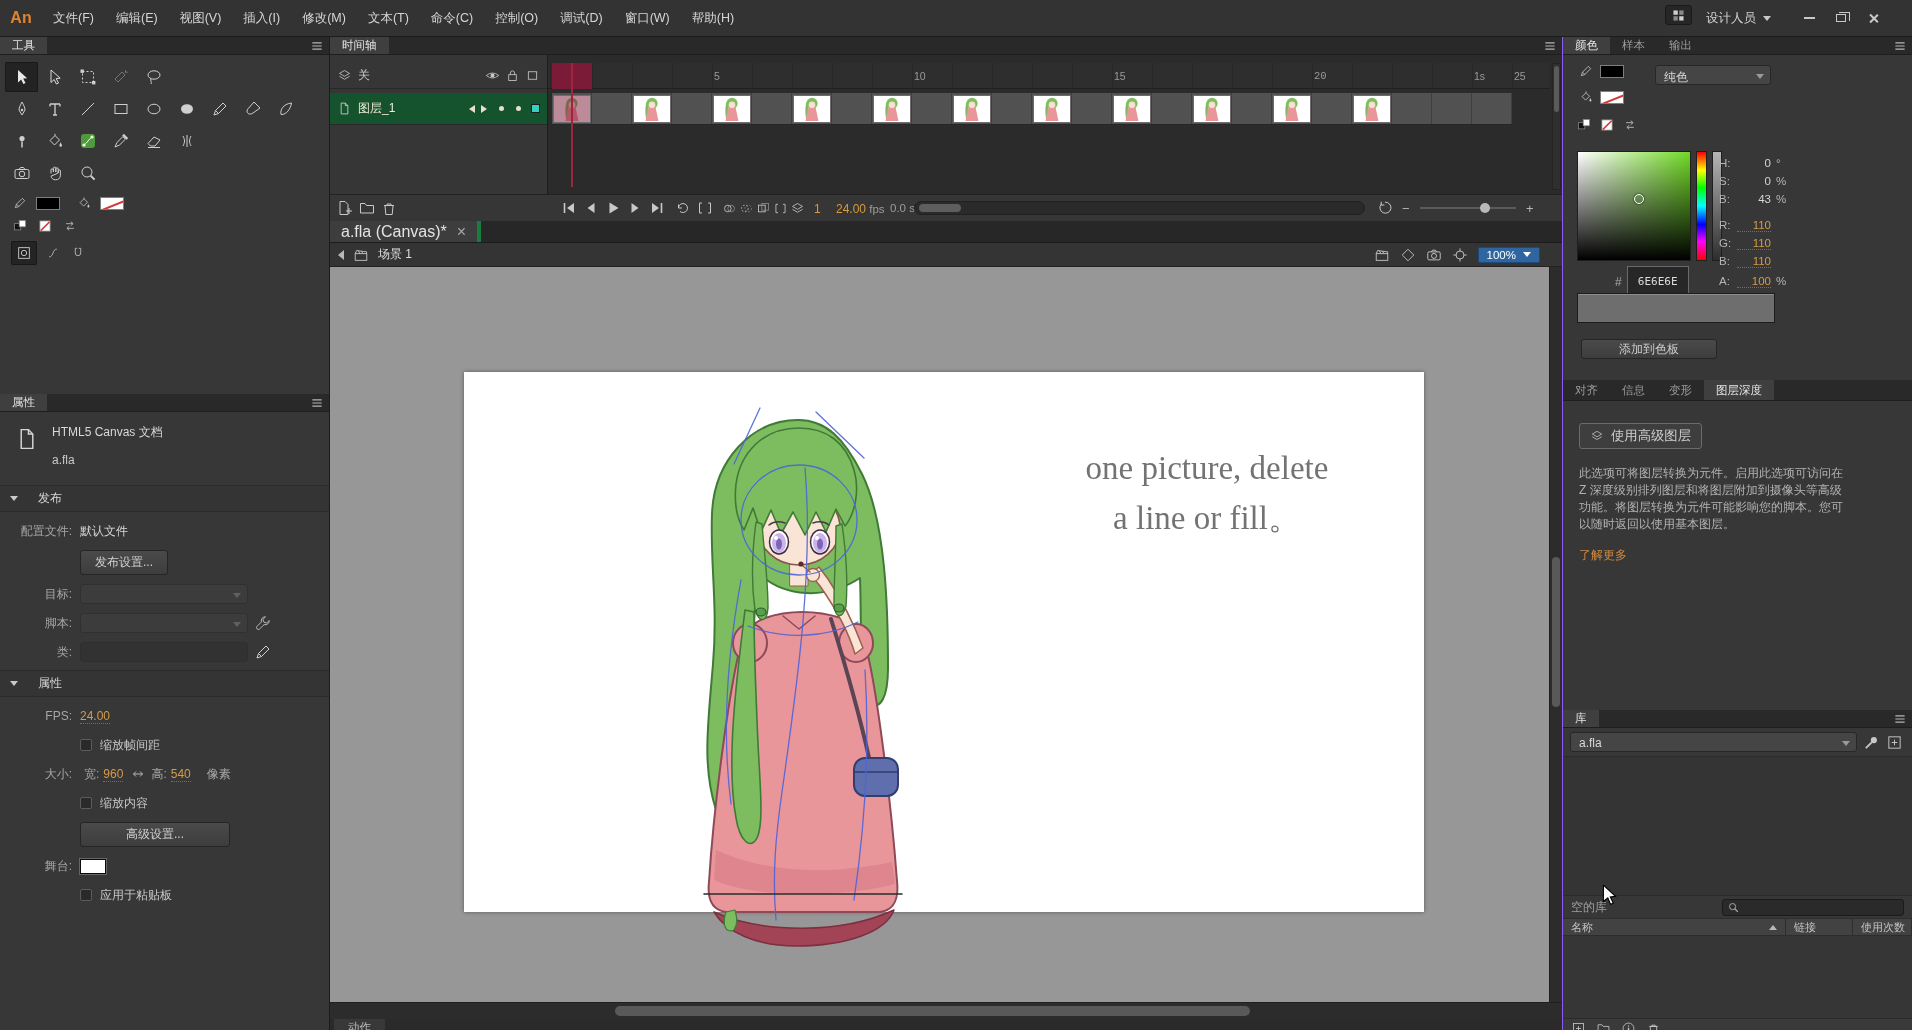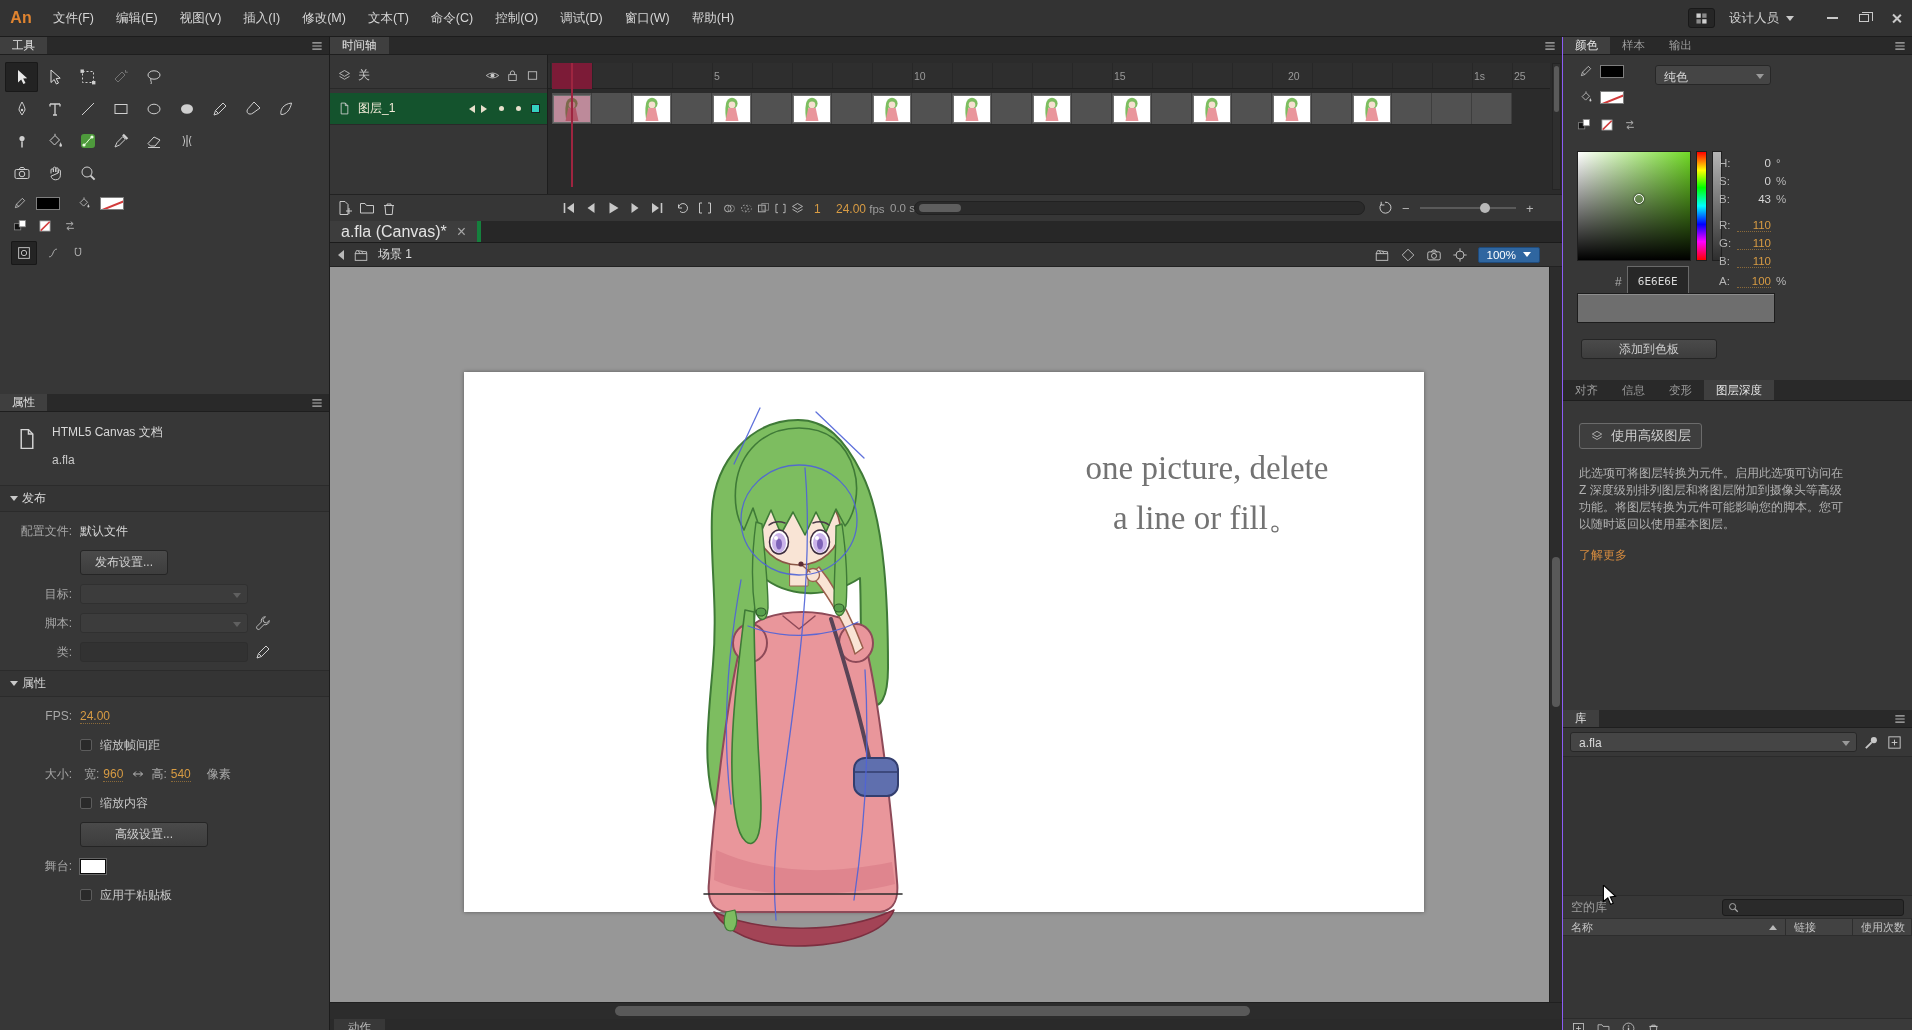--- a/index.html
+++ b/index.html
@@ -4,21 +4,21 @@
 <style>
   *{margin:0;padding:0;box-sizing:border-box}
   html,body{width:1912px;height:1030px;overflow:hidden}
   body{font-family:"Liberation Sans","DejaVu Sans",sans-serif;font-size:12px;color:#c9c9c9;background:#262626}
   .app{width:1912px;height:1030px;display:flex;flex-direction:column;position:relative}
 
   
   .menubar{height:37px;background:#333333;border-bottom:1px solid #1c1c1c;display:flex;align-items:center;flex:none}
   .logo{width:42px;text-align:center;color:#e08430;font-weight:bold;font-size:16px}
   .menu-item{padding:0 11px;font-size:12.5px;color:#d6d6d6;height:37px;display:flex;align-items:center;cursor:default}
-  .menubar-right{margin-left:auto;display:flex;align-items:center;gap:14px;padding-right:0}
+  .menubar-right{margin-left:auto;display:flex;gap:14px;padding-right:23px}
   .ws-btn{width:27px;height:20px;background:#262626;border:1px solid #191919;border-radius:3px;display:flex;align-items:center;justify-content:center}
   .ws-btn svg{width:13px;height:13px}
   .ws-name{display:flex;align-items:center;gap:7px;color:#d0d0d0;font-size:12.5px}
   .caret-down{width:0;height:0;border-left:4px solid transparent;border-right:4px solid transparent;border-top:5px solid #c9c9c9}
   .winbtns{display:flex;margin-left:8px}
   .winbtn{width:32px;height:26px;display:flex;align-items:center;justify-content:center}
   .mini-bar{width:11px;height:2px;background:#c9c9c9}
   .restore-box{width:10px;height:8px;border:1px solid #c9c9c9;position:relative}
   .restore-box:before{content:"";position:absolute;left:2px;top:-3px;width:10px;height:8px;border:1px solid #c9c9c9;border-bottom:none;border-left:none}
   .close-x{position:relative;width:11px;height:11px}
@@ -57,21 +57,21 @@
   .mini-btn svg{width:14px;height:14px}
   .tool.pressed{background:#242424;box-shadow:inset 0 0 0 1px #181818}
 
   
   .props-panel{height:636px;display:flex;flex-direction:column}
   .props-body{padding:4px 10px 0;overflow:hidden}
   .doc-row{display:flex;gap:12px;padding:8px 4px 10px}
   .doc-icon{width:26px;height:30px}
   .doc-type{color:#d8d8d8}
   .doc-name{margin-top:12px;color:#c9c9c9}
-  .sec-h{display:flex;align-items:center;gap:4px;margin:8px -10px 0;padding:4px 10px;background:#343434;border-top:1px solid #2b2b2b;border-bottom:1px solid #2b2b2b;color:#d6d6d6}
+  .sec-h{display:flex;align-items:center;gap:20px;margin:8px -10px 0;padding:4px 10px;background:#343434;border-top:1px solid #2b2b2b;border-bottom:1px solid #2b2b2b;color:#d6d6d6}
   .tri-d{width:0;height:0;border-left:4px solid transparent;border-right:4px solid transparent;border-top:5px solid #c9c9c9}
   .p-row{display:flex;align-items:center;margin:9px 0 0;min-height:20px}
   .p-label{width:62px;text-align:right;color:#a6a6a6;margin-right:8px;flex:none}
   .p-val{color:#d8d8d8}
   .sub{color:#a6a6a6;margin:0 4px}
   .num{color:#d79b43;border-bottom:1px dotted #8a6a3a;cursor:default}
   .btn{background:linear-gradient(#4a4a4a,#3d3d3d);border:1px solid #252525;border-radius:3px;color:#cfcfcf;font-size:12px;padding:3px 14px;font-family:inherit}
   .indent{padding-left:70px}
   .dd{width:168px;height:20px;background:#454545;border:1px solid #272727;border-radius:3px;position:relative}
   .dd .dd-caret{position:absolute;right:6px;top:8px;width:0;height:0;border-left:4px solid transparent;border-right:4px solid transparent;border-top:5px solid #9a9a9a}
@@ -548,21 +548,21 @@
               </span>
             <span class="sub">高:</span>
               <span class="num">540</span>
             <span class="sub" style="margin-left:16px">像素</span>
           </div>
           <div class="p-row">
               <span class="cb"></span>
               <span>缩放内容</span>
             </div>
           <div class="p-row indent">
-              <button class="btn" style="width:128px">高级设置...</button>
+              <button class="btn" style="width:150px">高级设置...</button>
             </div>
           <div class="p-row">
               <span class="p-label">舞台:</span>
               <span class="stage-swatch"></span>
             </div>
           <div class="p-row">
               <span class="cb"></span>
               <span>应用于粘贴板</span>
             </div>
         </div>
@@ -623,21 +623,21 @@
                 <span class="tri-l"></span>
                 <span class="tri-r"></span>
                 <span class="ldot"></span>
                 <span class="ldot"></span>
                 <span class="outl-swatch"></span>
               </span>
             </div>
           </div>
           <div class="tl-ruler">
             <div class="playhead-block"></div>
-            <span id="ruler-nums"><span class="rn" style="left: 166px;">5</span><span class="rn" style="left: 366px;">10</span><span class="rn" style="left: 566px;">15</span><span class="rn" style="left: 740px;">20</span><span class="rn" style="left: 966px;">25</span></span>
+            <span id="ruler-nums"><span class="rn" style="left: 166px;">5</span><span class="rn" style="left: 366px;">10</span><span class="rn" style="left: 566px;">15</span><span class="rn" style="left: 766px; font-family: Liberation Mono, monospace;">20</span><span class="rn" style="left: 966px;">25</span></span>
             <span class="sec-marker">1s</span>
           </div>
           <div class="tl-frames-row">
             <div class="frames-fill"></div>
             <span id="thumbs"><span class="thumb cur" style="left: 5px;">
                   <svg viewBox="0 0 38 28">
                     <rect width="38" height="28" fill="#ffffff"></rect>
                     <path d="M14 24 C13 17 13 10 15 6" stroke="#7dbd60" stroke-width="3" fill="none"></path>
                     <ellipse cx="19" cy="8" rx="6" ry="6" fill="#7dbd60"></ellipse>
                     <circle cx="19" cy="9.5" r="3.6" fill="#f7dfcf"></circle>

